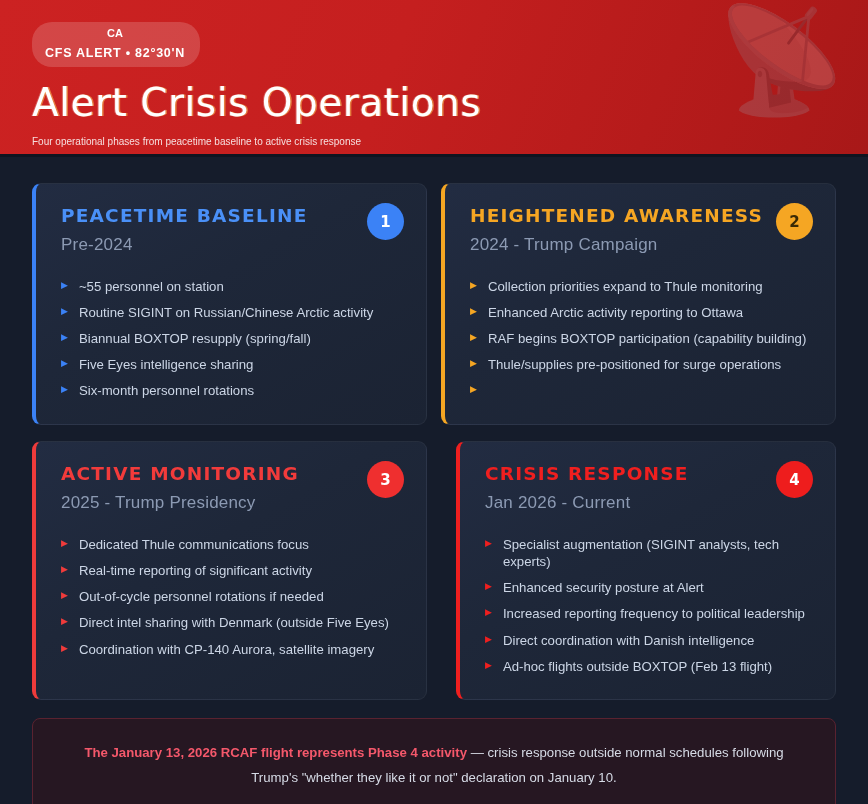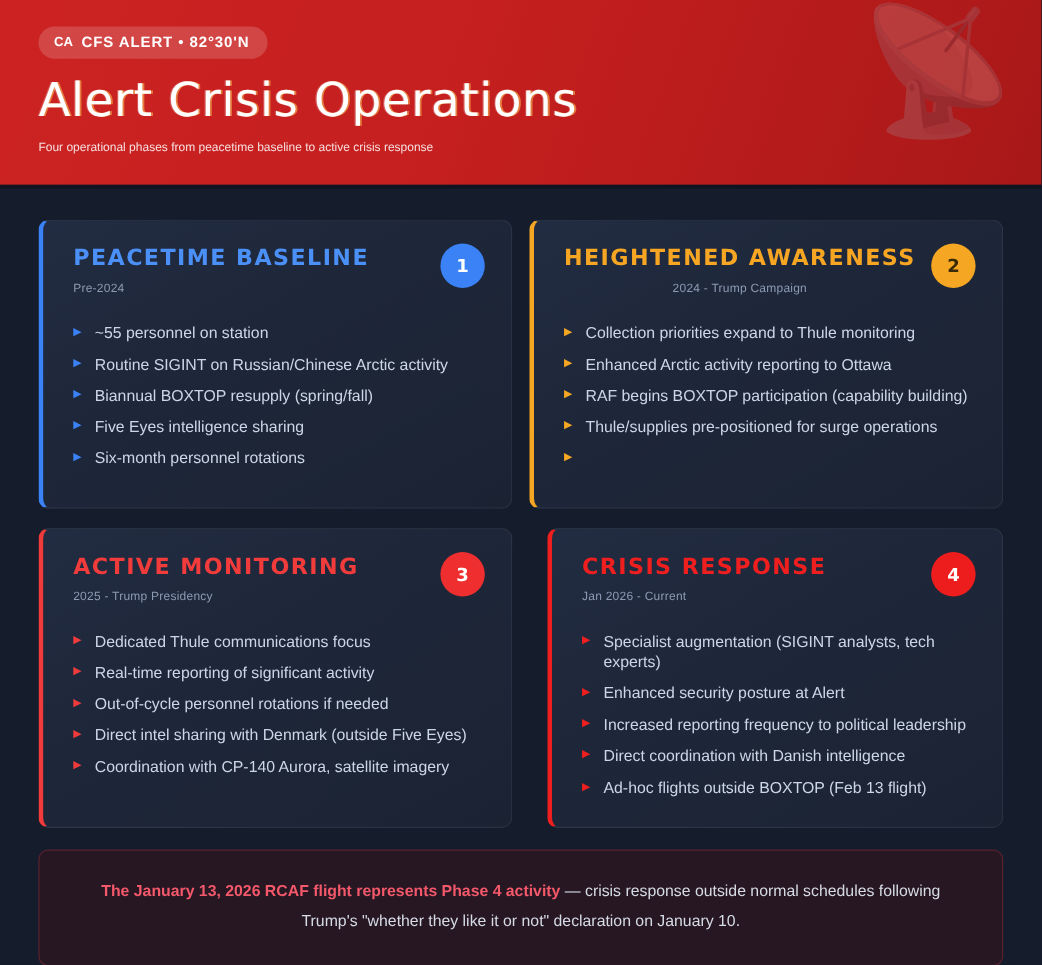--- a/index.html
+++ b/index.html
@@ -36,20 +36,21 @@
     gap:7px;
     background:rgba(255,255,255,.17);
     border-radius:20px;
     padding:6px 15px 7px 13px;
     color:#fff;
     font-size:12.5px;
     font-weight:bold;
     letter-spacing:.75px;
     position:relative;
     z-index:2;
+    flex-direction:column;
   }
   .badge .flag {
     font-size:11px;
     font-weight:bold;
     letter-spacing:0;
     line-height:1;
   }
   .title {
     margin-top:14px;
     font-family:"DejaVu Sans", sans-serif;
@@ -97,21 +98,21 @@
   }
   .card-title {
     font-family:"DejaVu Sans", sans-serif;
     font-size:18.5px;
     font-weight:bold;
     letter-spacing:1.2px;
     line-height:1.1;
   }
   .card-period {
     margin-top:9px;
-    font-size:10px;
+    font-size:17px;
     color:#8c9ab3;
     letter-spacing:.2px;
   }
   .num {
     flex:0 0 auto;
     width:37px; height:37px;
     border-radius:50%;
     display:flex;
     align-items:center;
     justify-content:center;
@@ -137,21 +138,21 @@
     font-size:9px;
     line-height:1.75;
   }
 
   
   .c1 { border-left-color:#3b82f6; }
   .c1 .card-title { color:#4a90f7; }
   .c1 .num { background:#3b82f6; }
   .c1 .tri { color:#3b82f6; }
 
-  .c2 { border-left-color:#f5a623;text-align:center; }
+  .c2 { border-left-color:#f5a623; }
   .c2 .card-title { color:#f6a623; }
   .c2 .num { background:#f5a623; color:#3a2a05; }
   .c2 .tri { color:#f5a623; }
 
   .c3 { border-left-color:#ef3b3b; }
   .c3 .card-title { color:#f23b3b; }
   .c3 .num { background:#ef2f2f; }
   .c3 .tri { color:#ef3b3b; }
 
   .c4 { border-left-color:#ef1f1f;margin-left:15px; }

